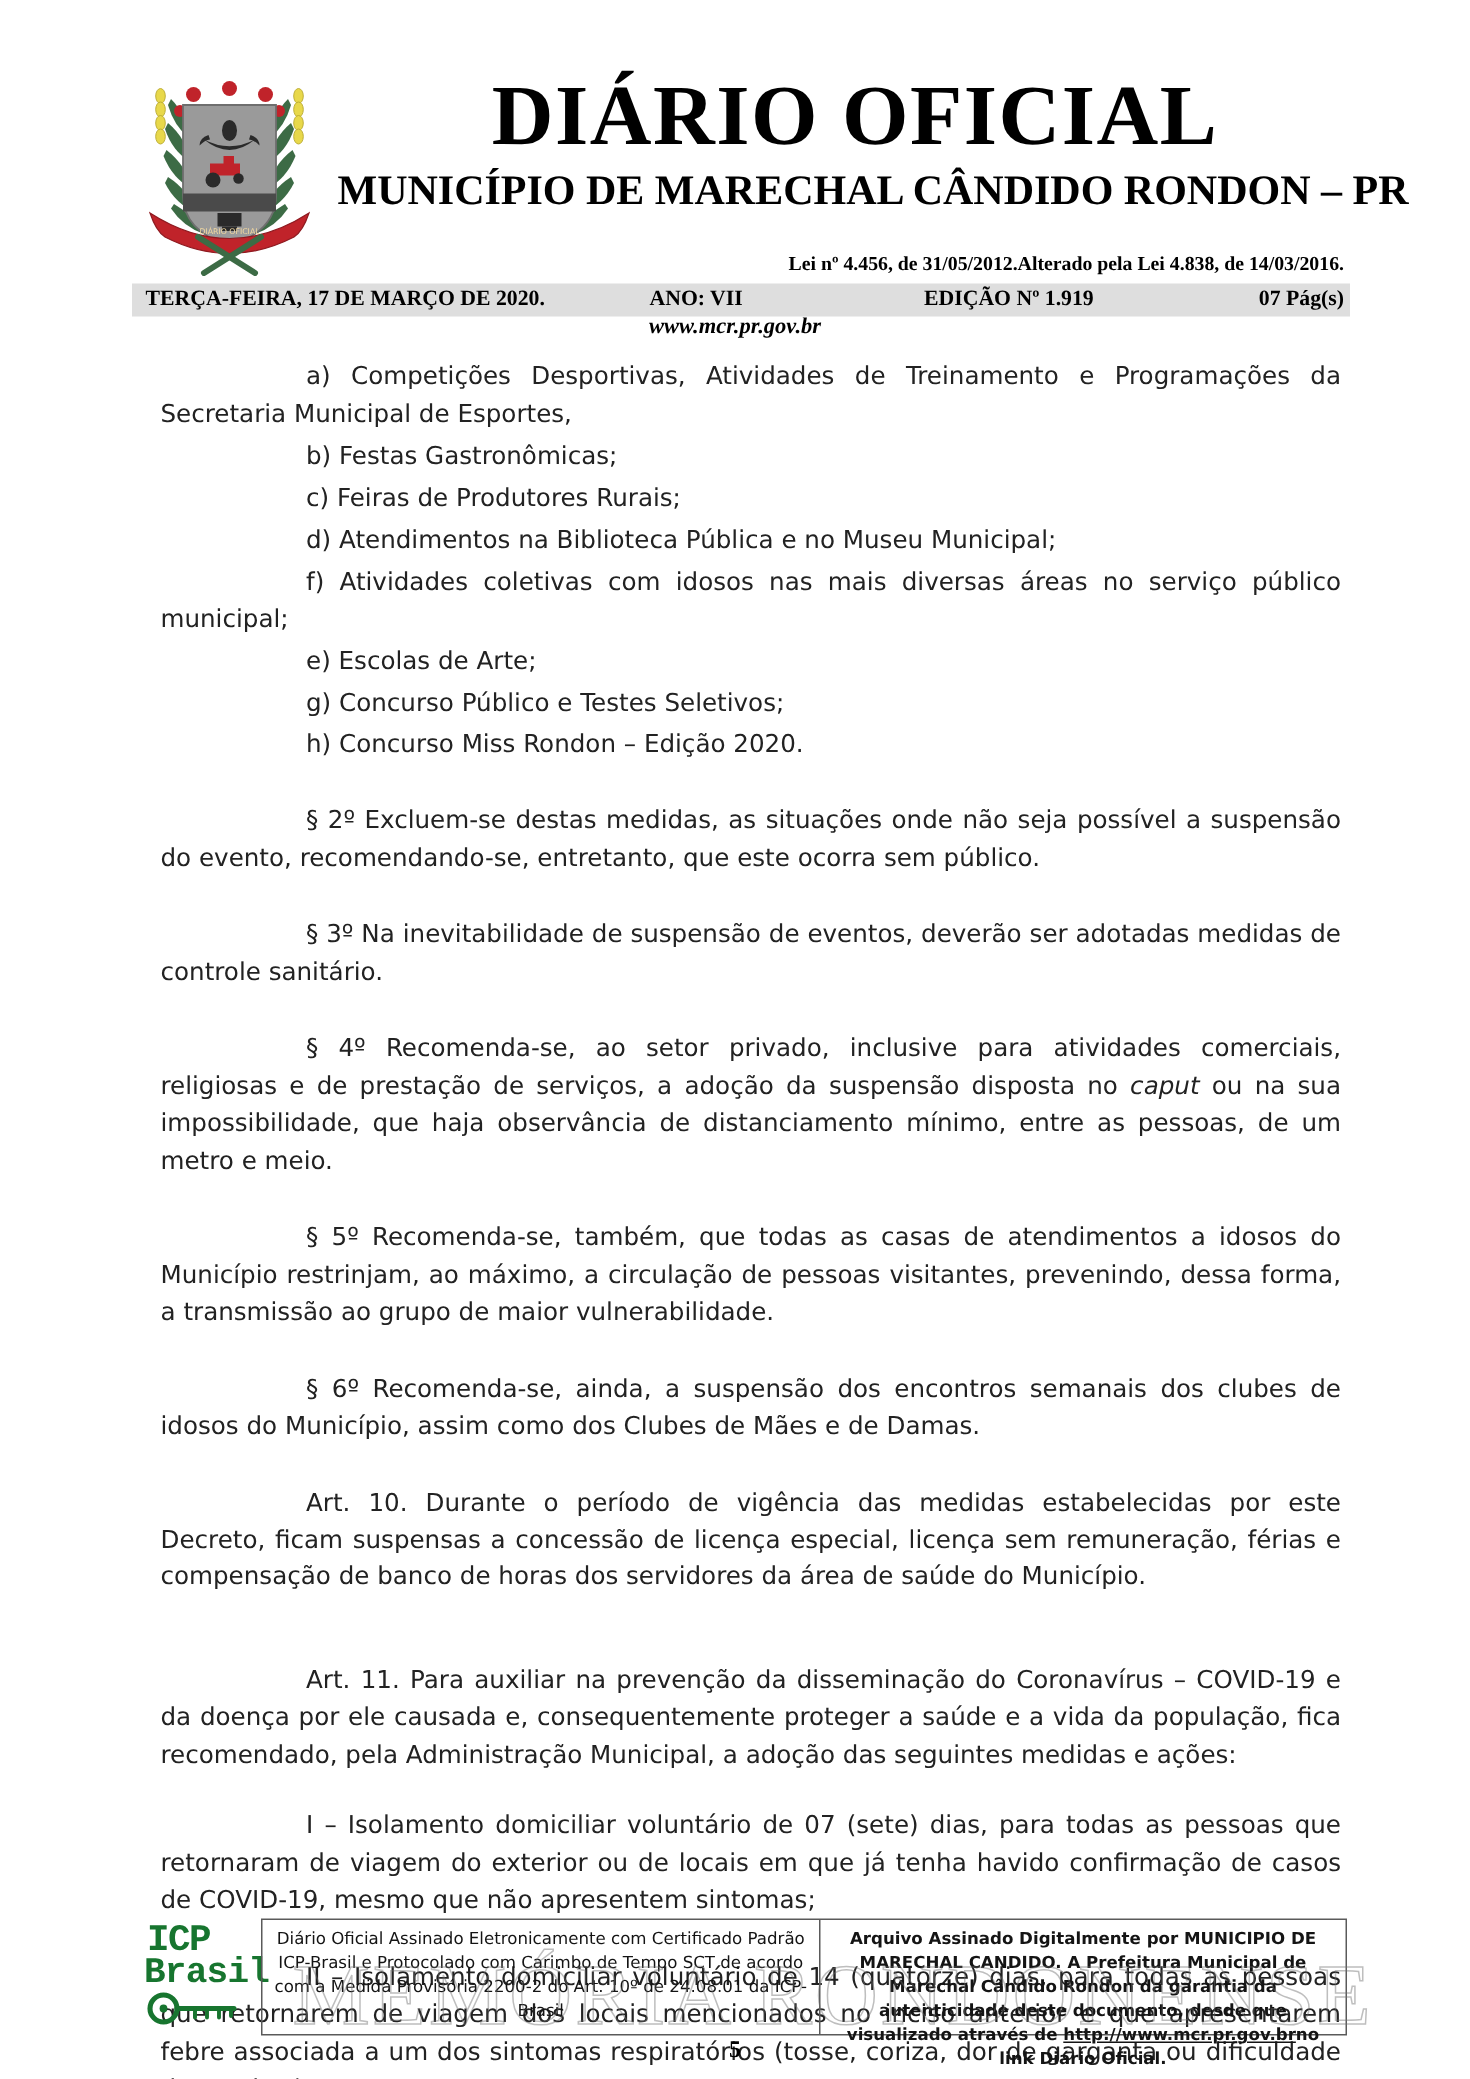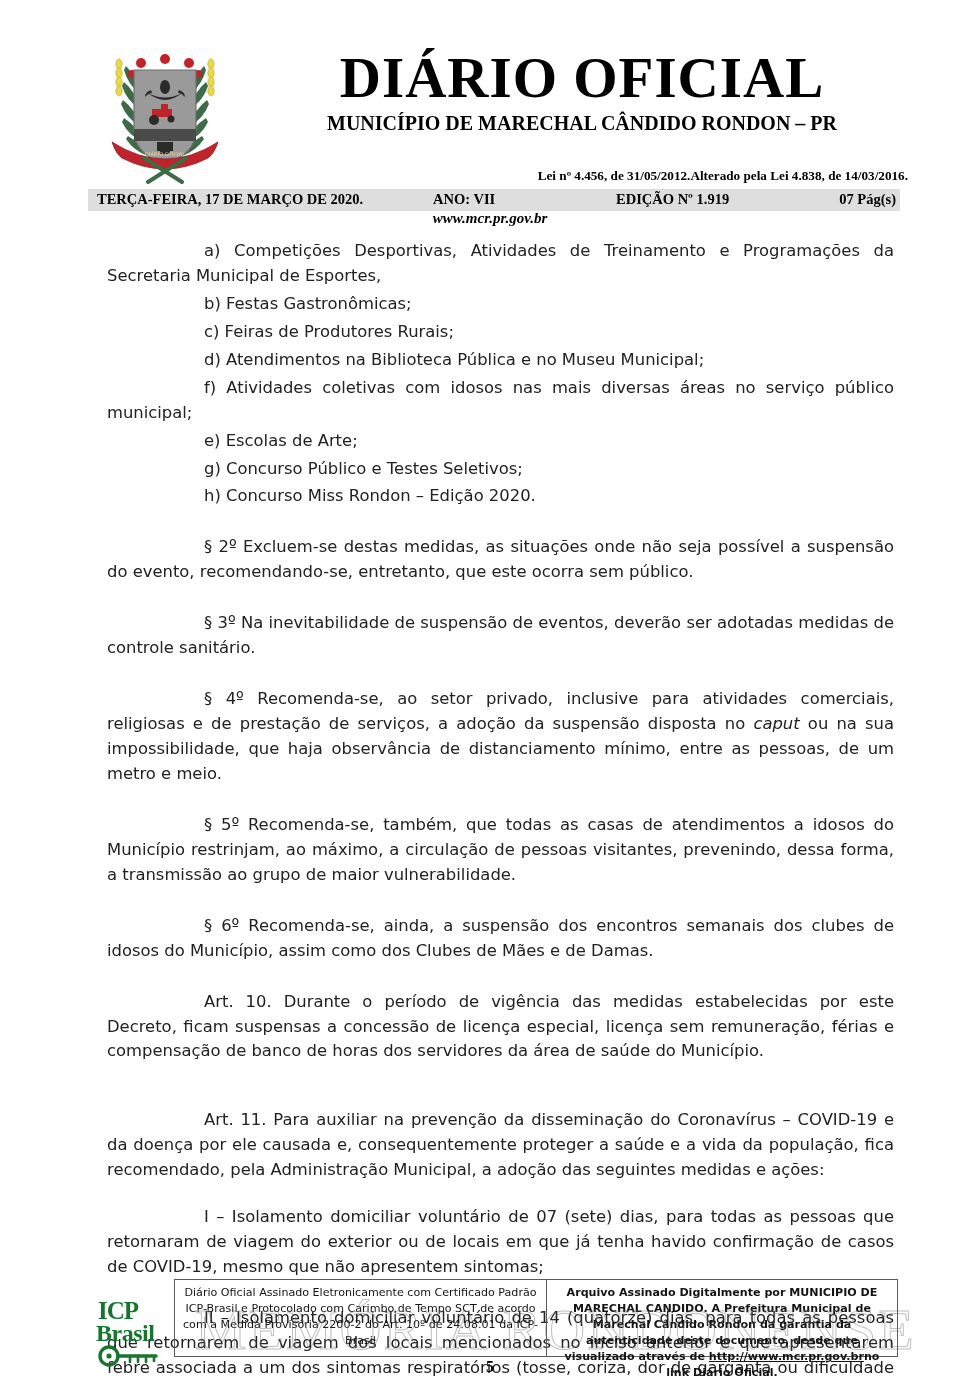--- a/index.html
+++ b/index.html
@@ -15,21 +15,20 @@
     color: #1a1a1a;
     overflow: hidden;
   }
 
   
   .masthead {
     position: absolute;
     left: 0; top: 0;
     width: 968px;
     height: 190px;
-    margin-left: 12px;
   }
   .crest {
     position: absolute;
     left: 92px; top: 46px;
     width: 122px; height: 138px;
   }
   .title-block {
     position: absolute;
     left: 225px; top: 48px;
     width: 690px;
@@ -41,21 +40,21 @@
     font-size: 57px;
     letter-spacing: 1px;
     line-height: 1.05;
     color: #000;
     margin: 0;
     white-space: nowrap;
   }
   .doc-subtitle {
     font-family: "Liberation Serif", "DejaVu Serif", serif;
     font-weight: bold;
-    font-size: 20px;
+    font-size: 28px;
     letter-spacing: 0px;
     color: #000;
     margin: 4px 0 0 0;
     white-space: nowrap;
   }
   .law-line {
     position: absolute;
     right: 72px;
     top: 168px;
     font-family: "Liberation Serif", "DejaVu Serif", serif;
@@ -119,24 +118,24 @@
   
   .footer {
     position: absolute;
     left: 88px;
     top: 1277px;
     width: 812px;
     height: 82px;
   }
   .icp-logo {
     position: absolute;
-    left: 6px; top: 21px;
+    left: 6px; top: 4px;
     width: 76px; height: 76px;
     color: #17752f;
-    font-family: Liberation Serif, serif;
+    font-family: Liberation Mono, monospace;
   }
   .icp-text1 {
     position: absolute; left: 4px; top: 0px;
     font-size: 25px; font-weight: bold; letter-spacing: -1px;
     line-height: 1;
   }
   .icp-text2 {
     position: absolute; left: 2px; top: 23px;
     font-size: 24px; font-weight: bold; letter-spacing: -0.5px;
     line-height: 1;

